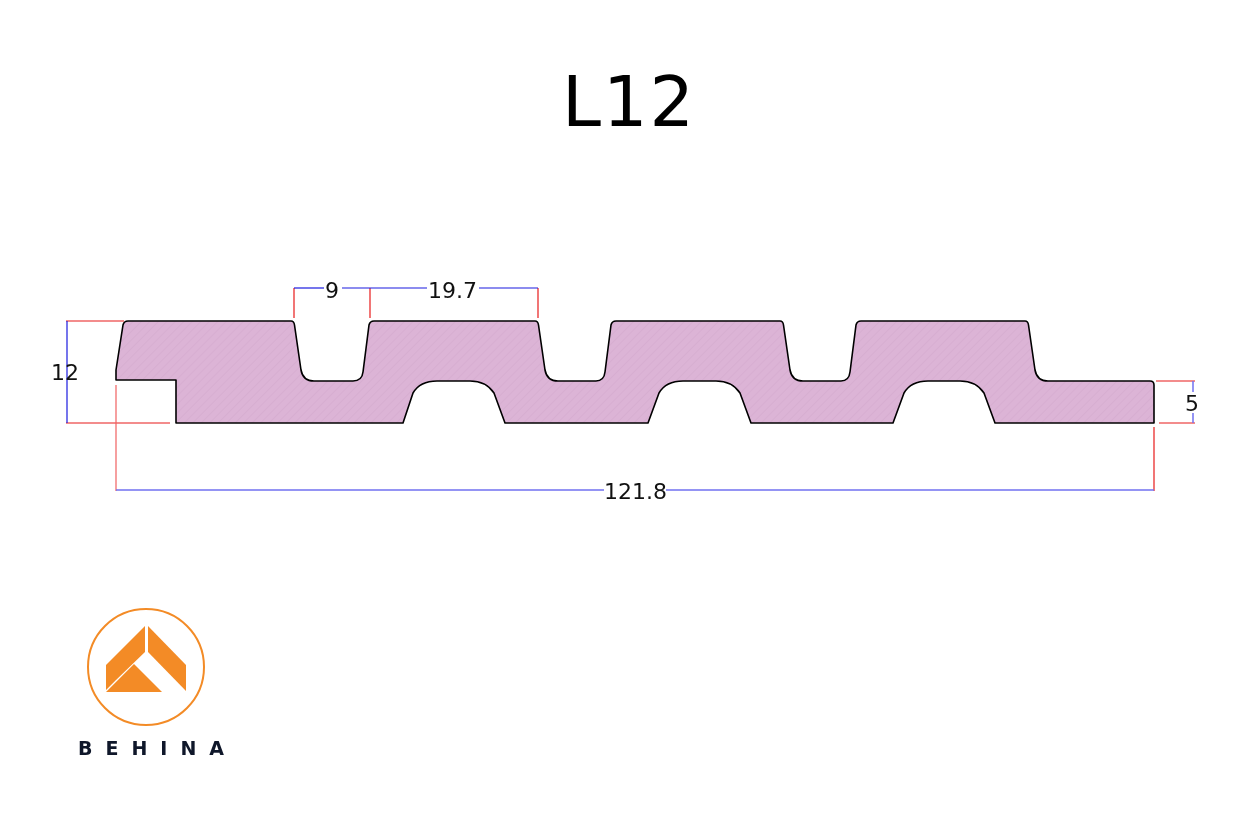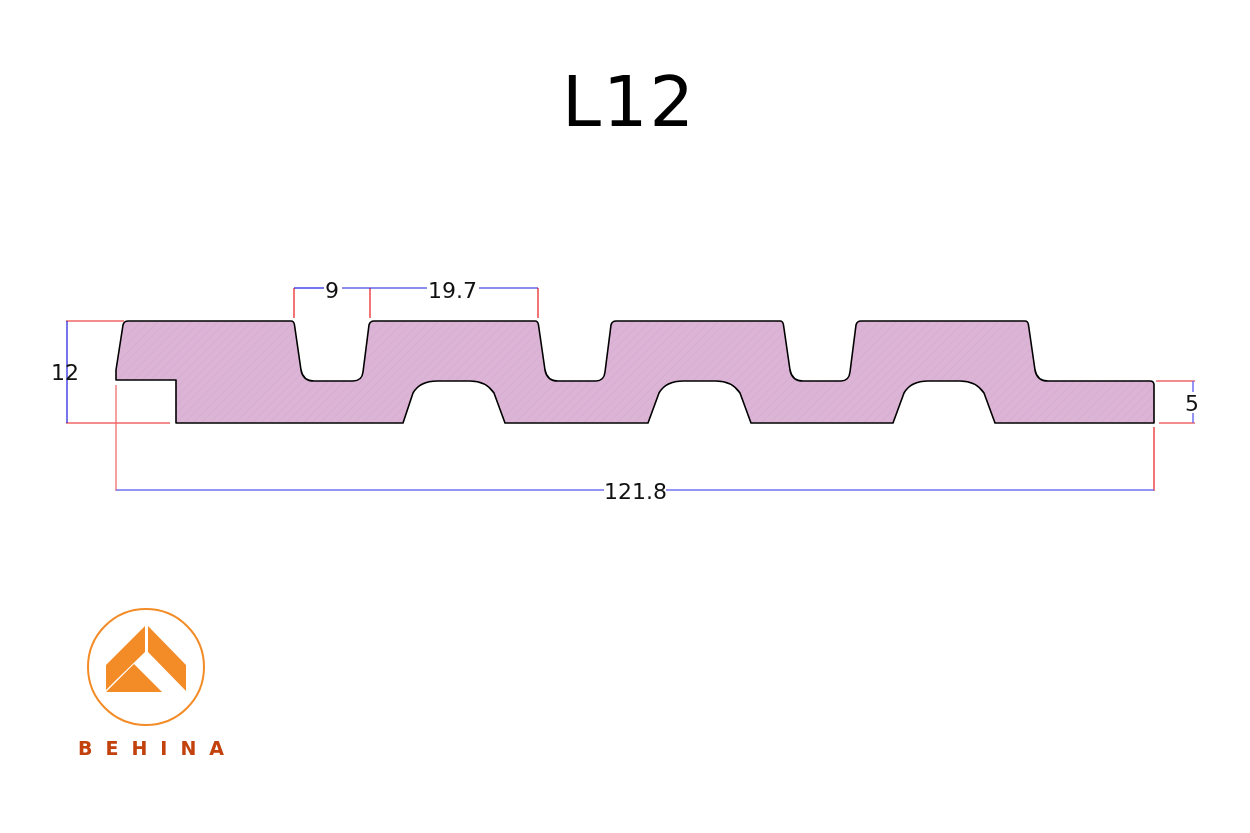--- a/index.html
+++ b/index.html
@@ -9,21 +9,21 @@
     position: absolute; left: 0; top: 62px; width: 1250px; text-align: center;
     font-family: "DejaVu Sans", sans-serif; font-size: 70px; color: #000000;
     letter-spacing: 2px; line-height: 80px;
   }
   svg text.dim {
     font-family: "DejaVu Sans", sans-serif; font-size: 22px; fill: #111111;
   }
   .brand {
     position: absolute; left: 74px; top: 737px;
     font-family: "DejaVu Sans", sans-serif; font-weight: bold; font-size: 19px;
-    color: #c2410c; letter-spacing: 13px;
+    color: #0f172a; letter-spacing: 13px;
   }
 </style>
 </head>
 <body>
 
 <div class="canvas">
 
   <div class="title">L12</div>
 
   <svg width="1250" height="833" viewBox="0 0 1250 833" style="position:absolute;left:0;top:0;">

